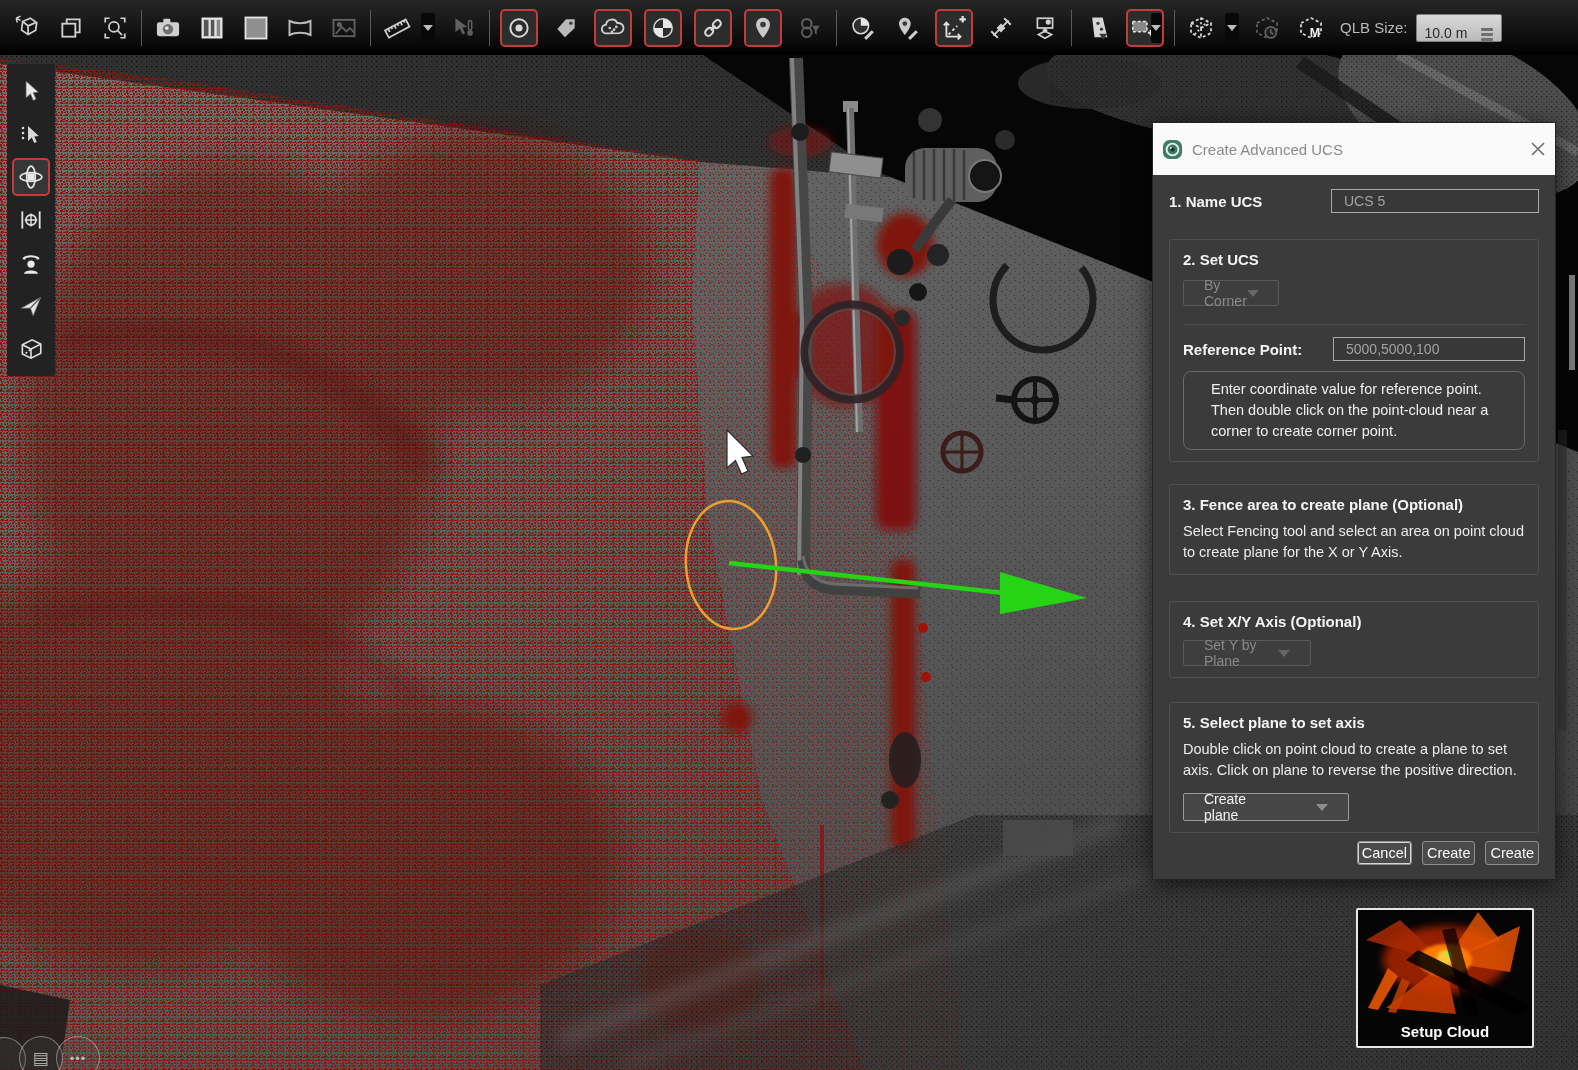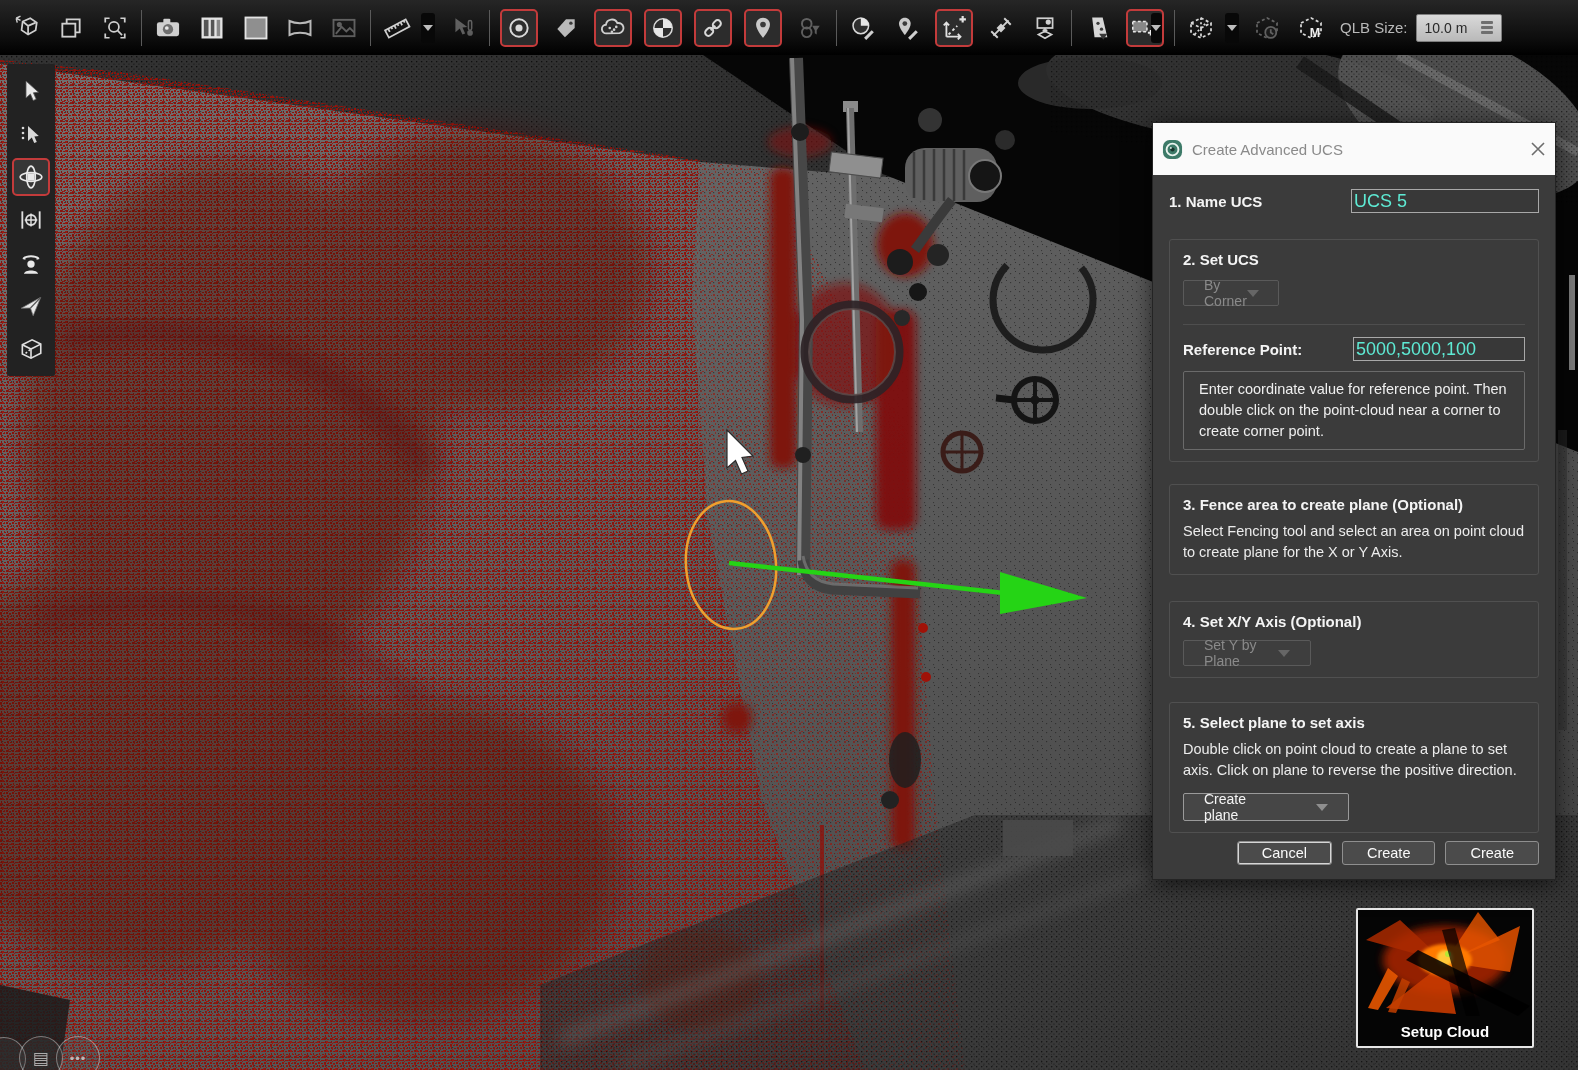--- a/index.html
+++ b/index.html
@@ -15,56 +15,56 @@
   .t-active{border:2px solid #c33b3b;border-radius:5px;background:#2c2c2c;width:34px;height:34px;}
   .t-dim{opacity:.40;}
   .sep{width:1px;height:36px;background:#5a5a5a;margin:0 3px;flex:0 0 auto;}
   .caret-pill{width:14px;height:30px;background:#080808;border-radius:3px;display:flex;
     align-items:center;justify-content:center;margin-left:-4px;}
   .caret{width:0;height:0;border-left:5px solid transparent;border-right:5px solid transparent;
     border-top:6px solid #bdbdbd;}
   .qlb{display:flex;align-items:center;gap:8px;margin-left:6px;}
   .qlb-label{color:#b9b9b9;font-size:15px;line-height:1.05;white-space:pre-line;}
   .qlb-box{width:86px;height:28px;background:linear-gradient(#d9d9d9,#b9b9b9);border:1px solid #7e7e7e;
-    border-radius:2px;display:flex;align-items:center;color:#2a2a2a;font-size:14px;padding:8px 8px;
+    border-radius:2px;display:flex;align-items:flex-end;color:#2a2a2a;font-size:14px;padding:0 8px;
     box-sizing:border-box;justify-content:space-between;}
   .spin{display:flex;flex-direction:column;gap:2px;}
   .spin i{display:block;width:12px;height:3px;background:#6f6f6f;border-radius:1px;}
   
   .sidebar{position:absolute;left:7px;top:64px;width:48px;background:#222;z-index:20;
     display:flex;flex-direction:column;align-items:center;padding:8px 0;gap:5px;border-radius:2px;}
   .sbtn{width:38px;height:38px;display:flex;align-items:center;justify-content:center;border-radius:5px;}
   .s-active{border:2px solid #c33b3b;background:#363636;width:38px;height:38px;box-sizing:border-box;}
   
   .viewport{position:absolute;left:0;top:0;width:1578px;height:1070px;z-index:1;}
   
   .dlg{position:absolute;left:1152px;top:122px;width:404px;background:#3b3b3b;z-index:40;
     border:1px solid #242424;box-shadow:0 4px 22px rgba(0,0,0,.65);box-sizing:border-box;}
   .dlg-title{height:52px;background:#fafafa;display:flex;align-items:center;padding:0 9px;gap:9px;}
   .dlg-title .txt{color:#8a8a8a;font-size:15px;flex:1;}
   .dlg-body{padding:14px 16px 14px 16px;}
   .row{display:flex;align-items:center;justify-content:space-between;}
   .lbl{color:#f4f4f4;font-size:15px;font-weight:600;}
   .helpt{color:#ececec;font-size:14.5px;line-height:1.45;margin:8px 0 0 0;}
-  .inp{background:#383838;border:1px solid #a8a8a8;color:#5eead4;font-size:18px;height:22px;
-    padding:0 2px;font-family:inherit;}
+  .inp{background:#383838;border:1px solid #a8a8a8;color:#a3a3a3;font-size:14px;height:22px;
+    padding:0 12px;font-family:inherit;}
   .section{border:1px solid #505050;border-radius:3px;padding:11px 13px;box-sizing:border-box;}
   .dd{height:26px;border-radius:2px;display:flex;align-items:center;justify-content:space-between;
     padding:0 20px;font-size:14px;box-sizing:border-box;}
   .dd-dis{background:#3e3e3e;border:1px solid #5a5a5a;color:#8a8a8a;}
   .dd-en{background:#464646;border:1px solid #9a9a9a;color:#f5f5f5;height:28px;gap:32px;}
   .dd .c{width:0;height:0;border-left:6px solid transparent;border-right:6px solid transparent;
     border-top:7px solid #8f8f8f;}
   .dd-dis .c{border-top-color:#666;}
   .divline{border-top:1px solid #4e4e4e;margin:18px 0 12px 0;}
-  .helpbox{border:1px solid #6a6a6a;border-radius:2px;padding:7px 15px;margin-top:10px;
+  .helpbox{border:1px solid #6a6a6a;border-radius:8px;padding:7px 27px;margin-top:10px;
     color:#efefef;font-size:14.5px;line-height:1.45;}
   .btnrow{display:flex;justify-content:flex-end;gap:10px;margin-top:8px;}
   .btn{background:#4b4b4b;border:1px solid #8f8f8f;border-radius:3px;color:#fafafa;
-    font-size:14.5px;padding:3px 24px;font-family:inherit;}
+    font-size:14.5px;padding:3px 4px;font-family:inherit;}
   .btn-default{box-shadow:0 0 0 1px #d6d6d6 inset;}
   
   .setup{position:absolute;left:1356px;top:908px;width:178px;height:140px;background:#050505;
     border:2px solid #e6e6e6;border-radius:2px;z-index:10;box-sizing:border-box;overflow:hidden;}
   .setup .cap{position:absolute;left:0;right:0;bottom:6px;text-align:center;color:#fff;
     font-size:15px;font-weight:600;}
   
   .navc{position:absolute;width:42px;height:42px;border-radius:50%;z-index:15;
     border:1.5px solid rgba(255,255,255,.38);background:rgba(90,90,90,.18);
     color:rgba(255,255,255,.6);display:flex;align-items:center;justify-content:center;

